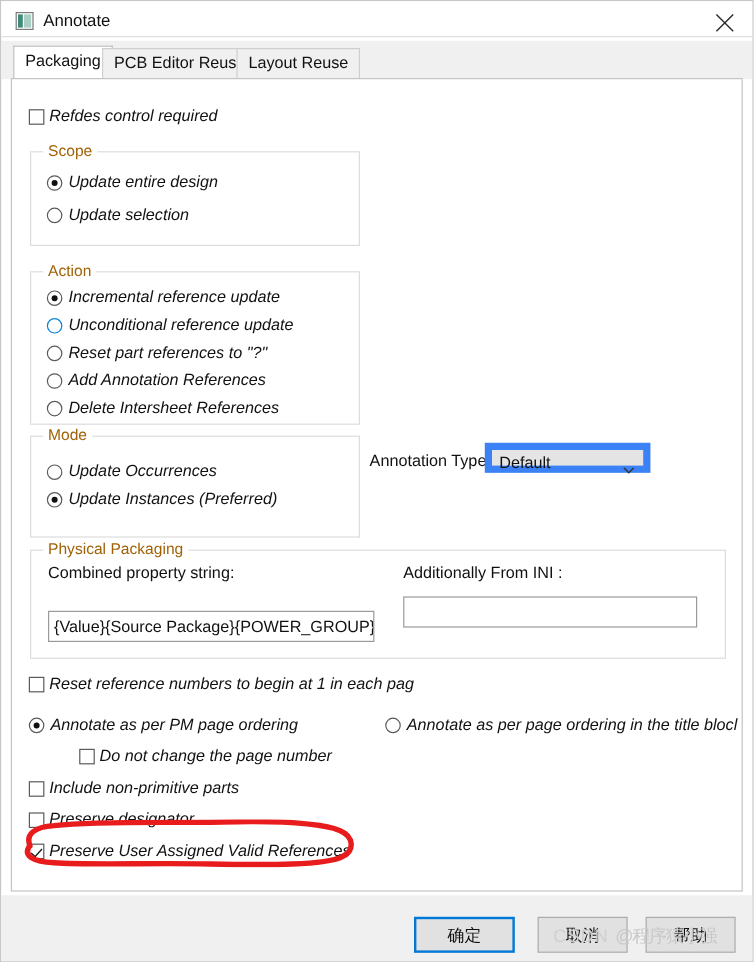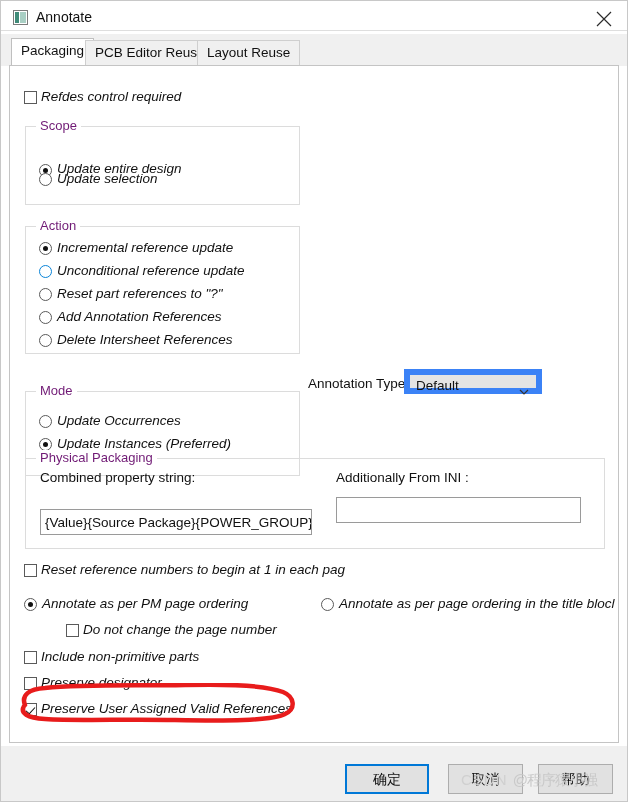--- a/index.html
+++ b/index.html
@@ -118,21 +118,21 @@
     box-sizing: border-box;
     background: transparent;
   }
   .grouplabel {
     position: absolute;
     top: -9px;
     left: 10px;
     background: #ffffff;
     padding: 0 4px;
     font-size: 13px;
-    color: #701a75;
+    color: #a16207;
     white-space: nowrap;
   }
 
   
   .row {
     position: absolute;
     display: flex;
     align-items: center;
     white-space: nowrap;
     font-style: italic;
@@ -294,21 +294,21 @@
 
   <div id="panel">
 
     <div class="row" style="left:14px; top:23px;">
       <span class="checkbox"></span>
       <span class="lbl">Refdes control required</span>
     </div>
 
     <div class="groupbox" style="left:15px; top:60px; width:275px; height:79px;">
       <span class="grouplabel">Scope</span>
-      <div class="row" style="left:13px; top:34px;align-items:flex-end;">
+      <div class="row" style="left:13px; top:17px;">
         <span class="radio checked"></span>
         <span class="lbl">Update entire design</span>
       </div>
       <div class="row" style="left:13px; top:44px;">
         <span class="radio"></span>
         <span class="lbl">Update selection</span>
       </div>
     </div>
 
     <div class="groupbox" style="left:15px; top:160px; width:275px; height:128px;">
@@ -328,21 +328,21 @@
       <div class="row" style="left:13px; top:82px;">
         <span class="radio"></span>
         <span class="lbl">Add Annotation References</span>
       </div>
       <div class="row" style="left:13px; top:105px;">
         <span class="radio"></span>
         <span class="lbl">Delete Intersheet References</span>
       </div>
     </div>
 
-    <div class="groupbox" style="left:15px; top:297px; width:275px; height:85px;margin-top:28px;">
+    <div class="groupbox" style="left:15px; top:297px; width:275px; height:85px;">
       <span class="grouplabel">Mode</span>
       <div class="row" style="left:13px; top:21px;">
         <span class="radio"></span>
         <span class="lbl">Update Occurrences</span>
       </div>
       <div class="row" style="left:13px; top:44px;">
         <span class="radio checked"></span>
         <span class="lbl">Update Instances (Preferred)</span>
       </div>
     </div>

